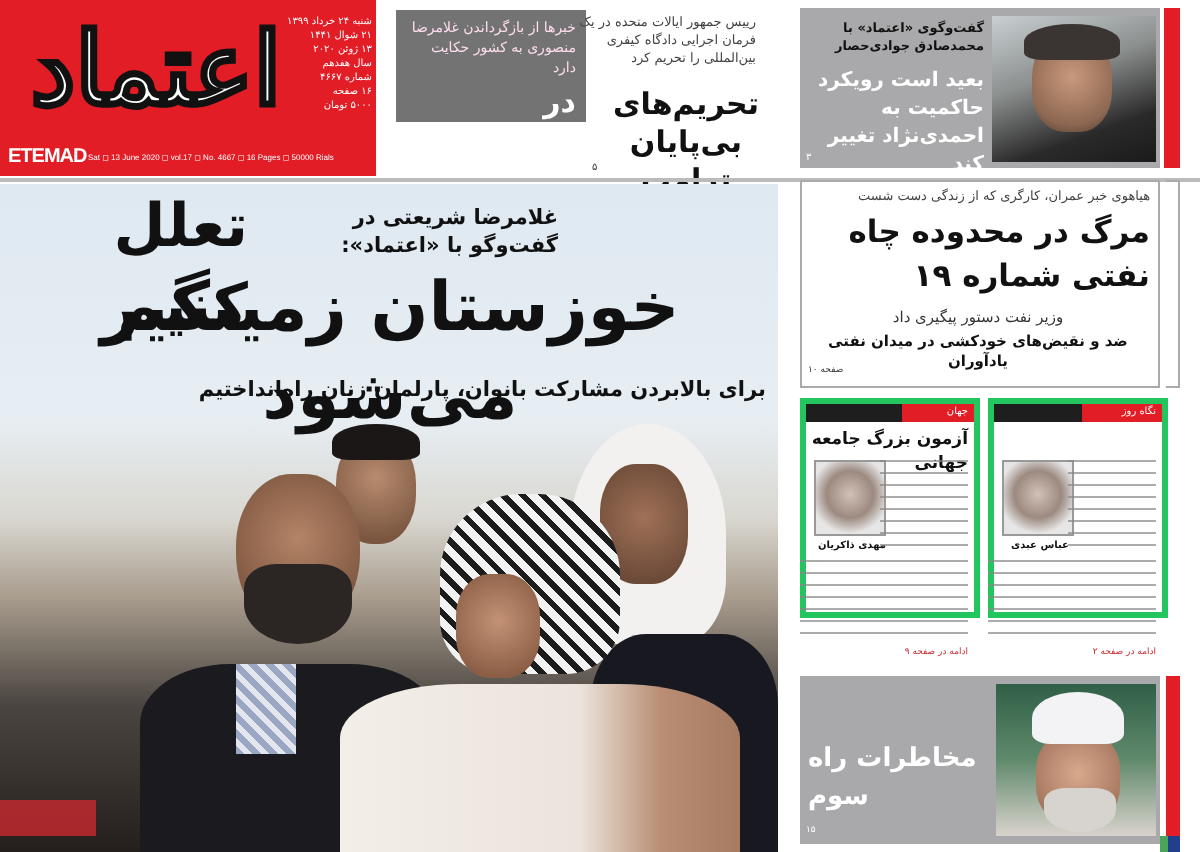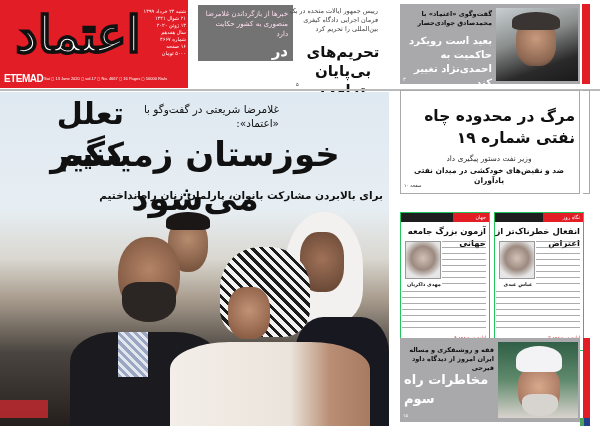--- a/index.html
+++ b/index.html
@@ -36,21 +36,21 @@
   #interview-kicker { right: 88px; top: 6px; width: 86px; font-size: 6.5px; font-weight: bold; color: #111; line-height: 9px; }
   #interview-title { right: 88px; top: 30px; width: 90px; font-size: 10px; font-weight: bold; color: #fff; line-height: 14px; }
   #interview-page { left: 3px; top: 72px; font-size: 5px; color: #fff; }
   #red-bar-top { left: 582px; top: 4px; width: 8px; height: 80px; background: #e21d26; }
 
   
   #rule-top { left: 0; top: 89px; width: 600px; height: 2px; background: #bbb; }
 
   
   #main-photo { left: 0; top: 92px; width: 389px; height: 334px; background: linear-gradient(180deg, #dfe9f1 0%, #e7eef3 35%, #d9d7d0 50%, #a89c8d 62%, #4a4540 78%, #241f1c 100%); overflow: hidden; }
-  #main-kicker { right: 110px; top: 10px; width: 150px; font-size: 10.5px; font-weight: normal; color: #111; line-height: 14px; }
+  #main-kicker { right: 110px; top: 10px; width: 150px; font-size: 10.5px; font-weight: bold; color: #111; line-height: 14px; }
   #main-quote { right: 265px; top: 2px; font-size: 30px; font-weight: bold; color: #111; line-height: 40px; }
   #main-headline { left: 5px; top: 40px; width: 380px; font-size: 34px; font-weight: bold; color: #111; line-height: 44px; text-align: center; }
   #main-sub { right: 6px; top: 96px; width: 380px; font-size: 10.5px; font-weight: bold; color: #111; line-height: 14px; }
   
   .person { position: absolute; }
   #p1-head { left: 118px; top: 145px; width: 62px; height: 80px; border-radius: 45% 45% 50% 50%; background: radial-gradient(circle at 50% 40%, #b48466 0%, #7d5640 70%, #3b2a20 100%); }
   #p1-beard { left: 122px; top: 190px; width: 54px; height: 40px; border-radius: 30% 30% 50% 50%; background: #2b2523; }
   #p1-body { left: 70px; top: 240px; width: 150px; height: 100px; border-radius: 30% 30% 0 0; background: #1a1a1f; }
   #p1-shirt { left: 118px; top: 240px; width: 30px; height: 45px; background: repeating-linear-gradient(45deg, #9aa7c3 0 3px, #e3e6ef 3px 6px); }
   #p2-head { left: 168px; top: 125px; width: 40px; height: 55px; border-radius: 45%; background: radial-gradient(circle at 50% 40%, #b78b6e 0%, #7a5640 80%); }
@@ -66,21 +66,21 @@
   
   #oil-story { left: 400px; top: 90px; width: 180px; height: 104px; border: 1px solid #aaa; background: #fff; }
   #oil-kicker { right: 4px; top: 3px; width: 172px; font-size: 6.5px; color: #444; line-height: 9px; }
   #oil-title { right: 4px; top: 14px; width: 172px; font-size: 15.5px; font-weight: bold; color: #111; line-height: 22px; text-align: right; }
   #oil-sub1 { right: 4px; top: 63px; width: 172px; font-size: 7.5px; color: #333; line-height: 10px; text-align: center; }
   #oil-sub2 { right: 4px; top: 75px; width: 172px; font-size: 7.5px; font-weight: bold; color: #111; line-height: 10px; text-align: center; }
   #oil-page { left: 3px; top: 92px; font-size: 4.5px; color: #333; }
   #right-frame-1 { left: 583px; top: 90px; width: 7px; height: 104px; border: 1px solid #aaa; border-left: none; }
 
   
-  .op { top: 212px; width: 90px; height: 139px; border: 1px solid #22c55e; background: #fff; }
+  .op { top: 199px; width: 90px; height: 110px; border: 3px solid #22c55e; background: #fff; }
   .op-bar { left: 0; top: 0; width: 100%; height: 9px; background: #1e1e1e; }
   .op-bar-red { right: 0; top: 0; width: 36px; height: 9px; background: #e21d26; }
   .op-label { right: 3px; top: 1px; font-size: 5px; color: #fff; }
   .op-title { right: 3px; top: 12px; width: 86px; font-size: 8.5px; font-weight: bold; color: #111; line-height: 12px; }
   .op-photo { left: 4px; top: 28px; width: 36px; height: 38px; border: 1px solid #999; background: radial-gradient(circle at 50% 45%, #d2c1b6 0%, #9c8a80 45%, #e6e6e6 75%); }
   .op-name { left: 3px; top: 68px; width: 40px; font-size: 5px; font-weight: bold; color: #111; text-align: center; }
   .op-lines-right { right: 3px; top: 28px; width: 44px; height: 46px; background: repeating-linear-gradient(180deg, #888 0 1px, transparent 1px 6px); opacity: 0.7; }
   .op-lines-full { right: 3px; top: 78px; width: 84px; height: 42px; background: repeating-linear-gradient(180deg, #888 0 1px, transparent 1px 6px); opacity: 0.7; }
   .op-cont { right: 3px; top: 122px; font-size: 4.5px; color: #c8292f; }
   #op-left { left: 400px; }
@@ -159,20 +159,21 @@
   <div id="p3-face" class="person"></div>
   <div id="photo-credit" class="abs"></div>
 
   <div id="main-quote" class="abs rtl">تعلل کنیم</div>
   <div id="main-kicker" class="abs rtl">غلامرضا شریعتی در گفت‌وگو با «اعتماد»:</div>
   <div id="main-sub" class="abs rtl">برای بالابردن مشارکت بانوان، پارلمان زنان راه‌انداختیم</div>
   <div id="main-headline" class="abs" style="direction:rtl">خوزستان زمینگیر می‌شود</div>
 </div>
 
 <div id="oil-story" class="abs rtl">
+  <div id="oil-kicker" class="abs">هیاهوی خبر عمران، کارگری که از زندگی دست شست</div>
   <div id="oil-title" class="abs">مرگ در محدوده چاه نفتی شماره ۱۹</div>
   <div id="oil-sub1" class="abs">وزیر نفت دستور پیگیری داد</div>
   <div id="oil-sub2" class="abs">ضد و نقیض‌های خودکشی در میدان نفتی یادآوران</div>
   <div id="oil-page" class="abs">صفحه ۱۰</div>
 </div>
 <div id="right-frame-1" class="abs"></div>
 
 <div id="op-left" class="abs op rtl">
   <div class="abs op-bar"></div>
   <div class="abs op-bar-red"></div>
@@ -181,33 +182,31 @@
   <div class="abs op-photo"></div>
   <div class="abs op-name">مهدی ذاکریان</div>
   <div class="abs op-lines-right"></div>
   <div class="abs op-lines-full"></div>
   <div class="abs op-cont">ادامه در صفحه ۹</div>
 </div>
 <div id="op-right" class="abs op rtl">
   <div class="abs op-bar"></div>
   <div class="abs op-bar-red" style="width:40px"></div>
   <div class="abs op-label">نگاه روز</div>
-  <div class="abs op-title">انفعال خطرناک‌تر از اعتراض</div>
   <div class="abs op-photo"></div>
   <div class="abs op-name">عباس عبدی</div>
   <div class="abs op-lines-right"></div>
   <div class="abs op-lines-full"></div>
   <div class="abs op-cont">ادامه در صفحه ۲</div>
 </div>
 
 <div id="bottom-box" class="abs rtl">
   <div id="bottom-photo" class="abs">
     <div id="bottom-face" class="abs"></div>
     <div id="bottom-beard" class="abs"></div>
     <div id="bottom-turban" class="abs"></div>
   </div>
-  <div id="bottom-kicker" class="abs">فقه و روشنفکری و مساله ایران امروز از دیدگاه داود فیرحی</div>
   <div id="bottom-title" class="abs">مخاطرات راه سوم</div>
   <div id="bottom-page" class="abs">۱۵</div>
 </div>
 <div id="red-bar-bottom" class="abs"></div>
 <div id="flag-green" class="abs"></div>
 <div id="flag-blue" class="abs"></div>
 
 </body></html>

